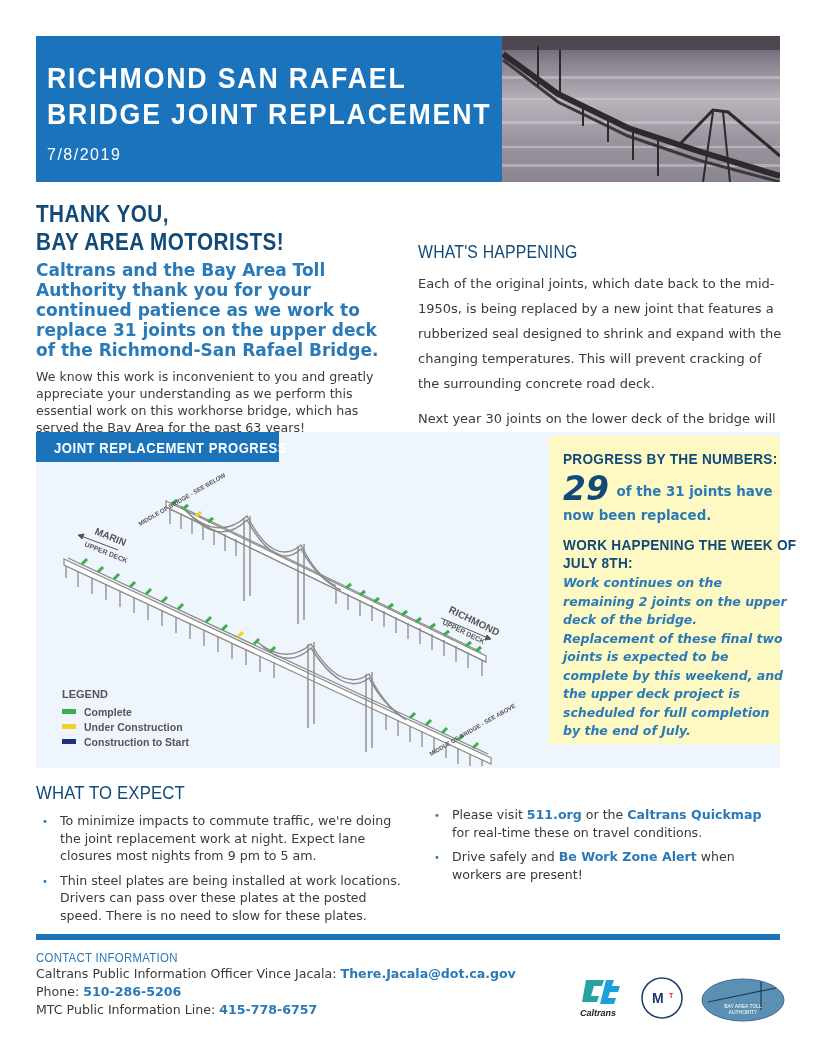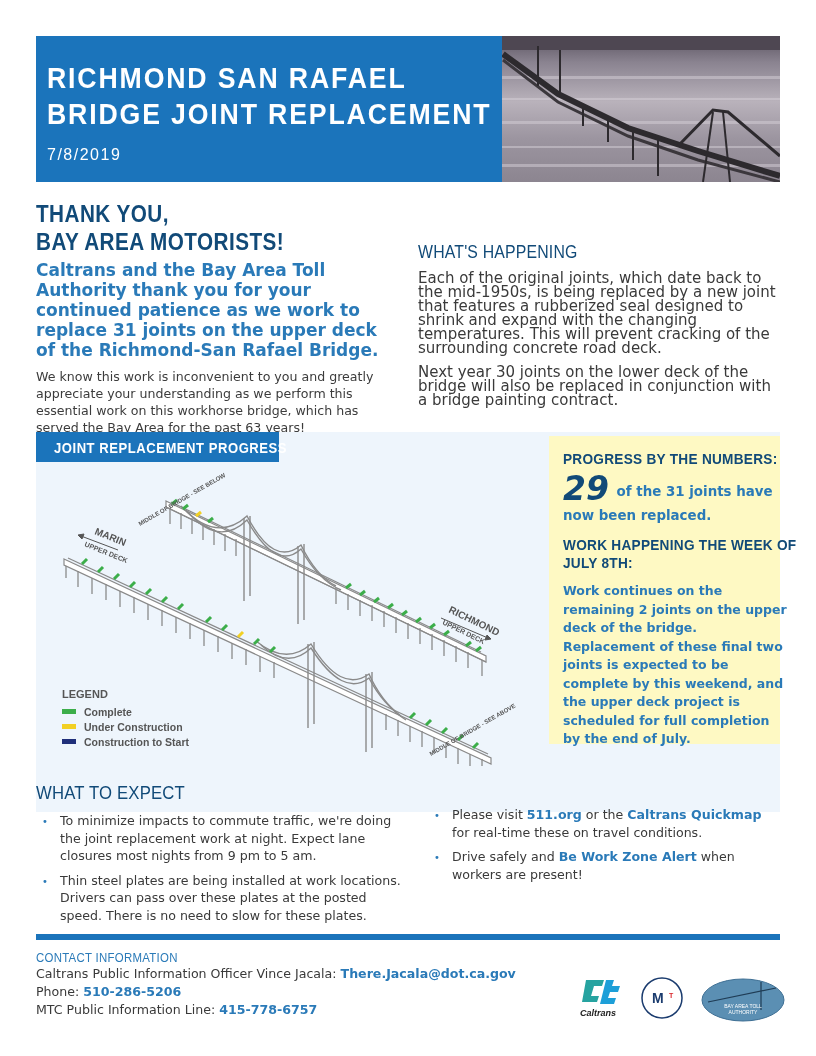--- a/index.html
+++ b/index.html
@@ -13,34 +13,34 @@
   .header-photo { width: 282px; height: 146px; background: linear-gradient(180deg, #5a5360 0%, #8a8390 18%, #b9b2bb 45%, #9c95a0 70%, #8c8590 100%); position: relative; overflow: hidden; }
 
   
   .thanks { position: absolute; left: 36px; top: 200px; width: 360px; }
   .thanks-title { font-family: "Liberation Sans", sans-serif; font-weight: bold; font-size: 23px; line-height: 28px; color: #114a78; letter-spacing: 0.5px; transform: scaleX(0.9); transform-origin: left; white-space: nowrap; }
   .thanks-lead { color: #2a7ab8; font-weight: bold; font-size: 17px; line-height: 20px; margin-top: 4px; }
   .thanks-body { font-size: 12.6px; line-height: 17px; margin-top: 8px; color: #3c3c3c; }
 
   .happening { position: absolute; left: 418px; top: 242px; width: 365px; }
   .section-h { font-family: "Liberation Sans", sans-serif; font-size: 18px; color: #114a78; letter-spacing: 0.2px; transform: scaleX(0.88); transform-origin: left; white-space: nowrap; }
-  .happening p { font-size: 15px; line-height: 14px; margin-top: 8px; }
+  .happening p { font-size: 13px; line-height: 25px; margin-top: 8px; }
   .happening p + p { margin-top: 10px; }
 
   
-  .progress-panel { position: absolute; left: 36px; top: 432px; width: 744px; height: 380px; background: #eef5fc; }
+  .progress-panel { position: absolute; left: 36px; top: 432px; width: 744px; height: 336px; background: #eef5fc; }
   .progress-tab { position: absolute; left: 0; top: 0; width: 243px; height: 30px; background: #1b74bb; color: #fff; font-family: "Liberation Sans", sans-serif; font-weight: bold; font-size: 14.5px; letter-spacing: 0.6px; padding: 8px 0 0 18px; }
   .progress-tab span { display: inline-block; transform: scaleX(0.9); transform-origin: left; white-space: nowrap; }
   .diagram { position: absolute; left: 0; top: 34px; width: 510px; height: 300px; }
   .numbers-box { position: absolute; left: 513px; top: 4px; width: 231px; height: 308px; background: #fef9c3; padding: 14px 0 0 14px; }
   .numbers-h { font-family: "Liberation Sans", sans-serif; font-weight: bold; font-size: 15.5px; color: #114a78; letter-spacing: 0.3px; transform: scaleX(0.88); transform-origin: left; white-space: nowrap; line-height: 18px; }
   .big-row { margin-top: 4px; color: #2a7ab8; font-weight: bold; font-size: 13.4px; line-height: 20px; }
   .big-num { font-size: 33px; font-weight: bold; color: #114a78; line-height: 34px; margin-right: 3px; vertical-align: -4px; font-style: italic; }
   .numbers-h2 { margin-top: 10px; }
-  .numbers-body { color: #2a7ab8; font-weight: bold; font-size: 12.5px; line-height: 18.5px; margin-top: 10px; width: 226px; }
+  .numbers-body { color: #2a7ab8; font-weight: bold; font-size: 12.5px; line-height: 18.5px; margin-top: 2px; width: 226px; font-style: italic; }
 
   .legend { position: absolute; left: 26px; top: 256px; font-family: "Liberation Sans", sans-serif; font-weight: bold; font-size: 10.5px; color: #555; }
   .legend-title { font-size: 11px; margin-bottom: 4px; }
   .legend-item { display: flex; align-items: center; height: 15px; }
   .swatch { width: 14px; height: 5px; margin-right: 8px; }
 
   
   .expect { position: absolute; left: 36px; top: 782px; width: 744px; }
   .expect .section-h { font-size: 19px; }
   .bullets-left { position: absolute; left: 6px; top: 30px; width: 370px; }

